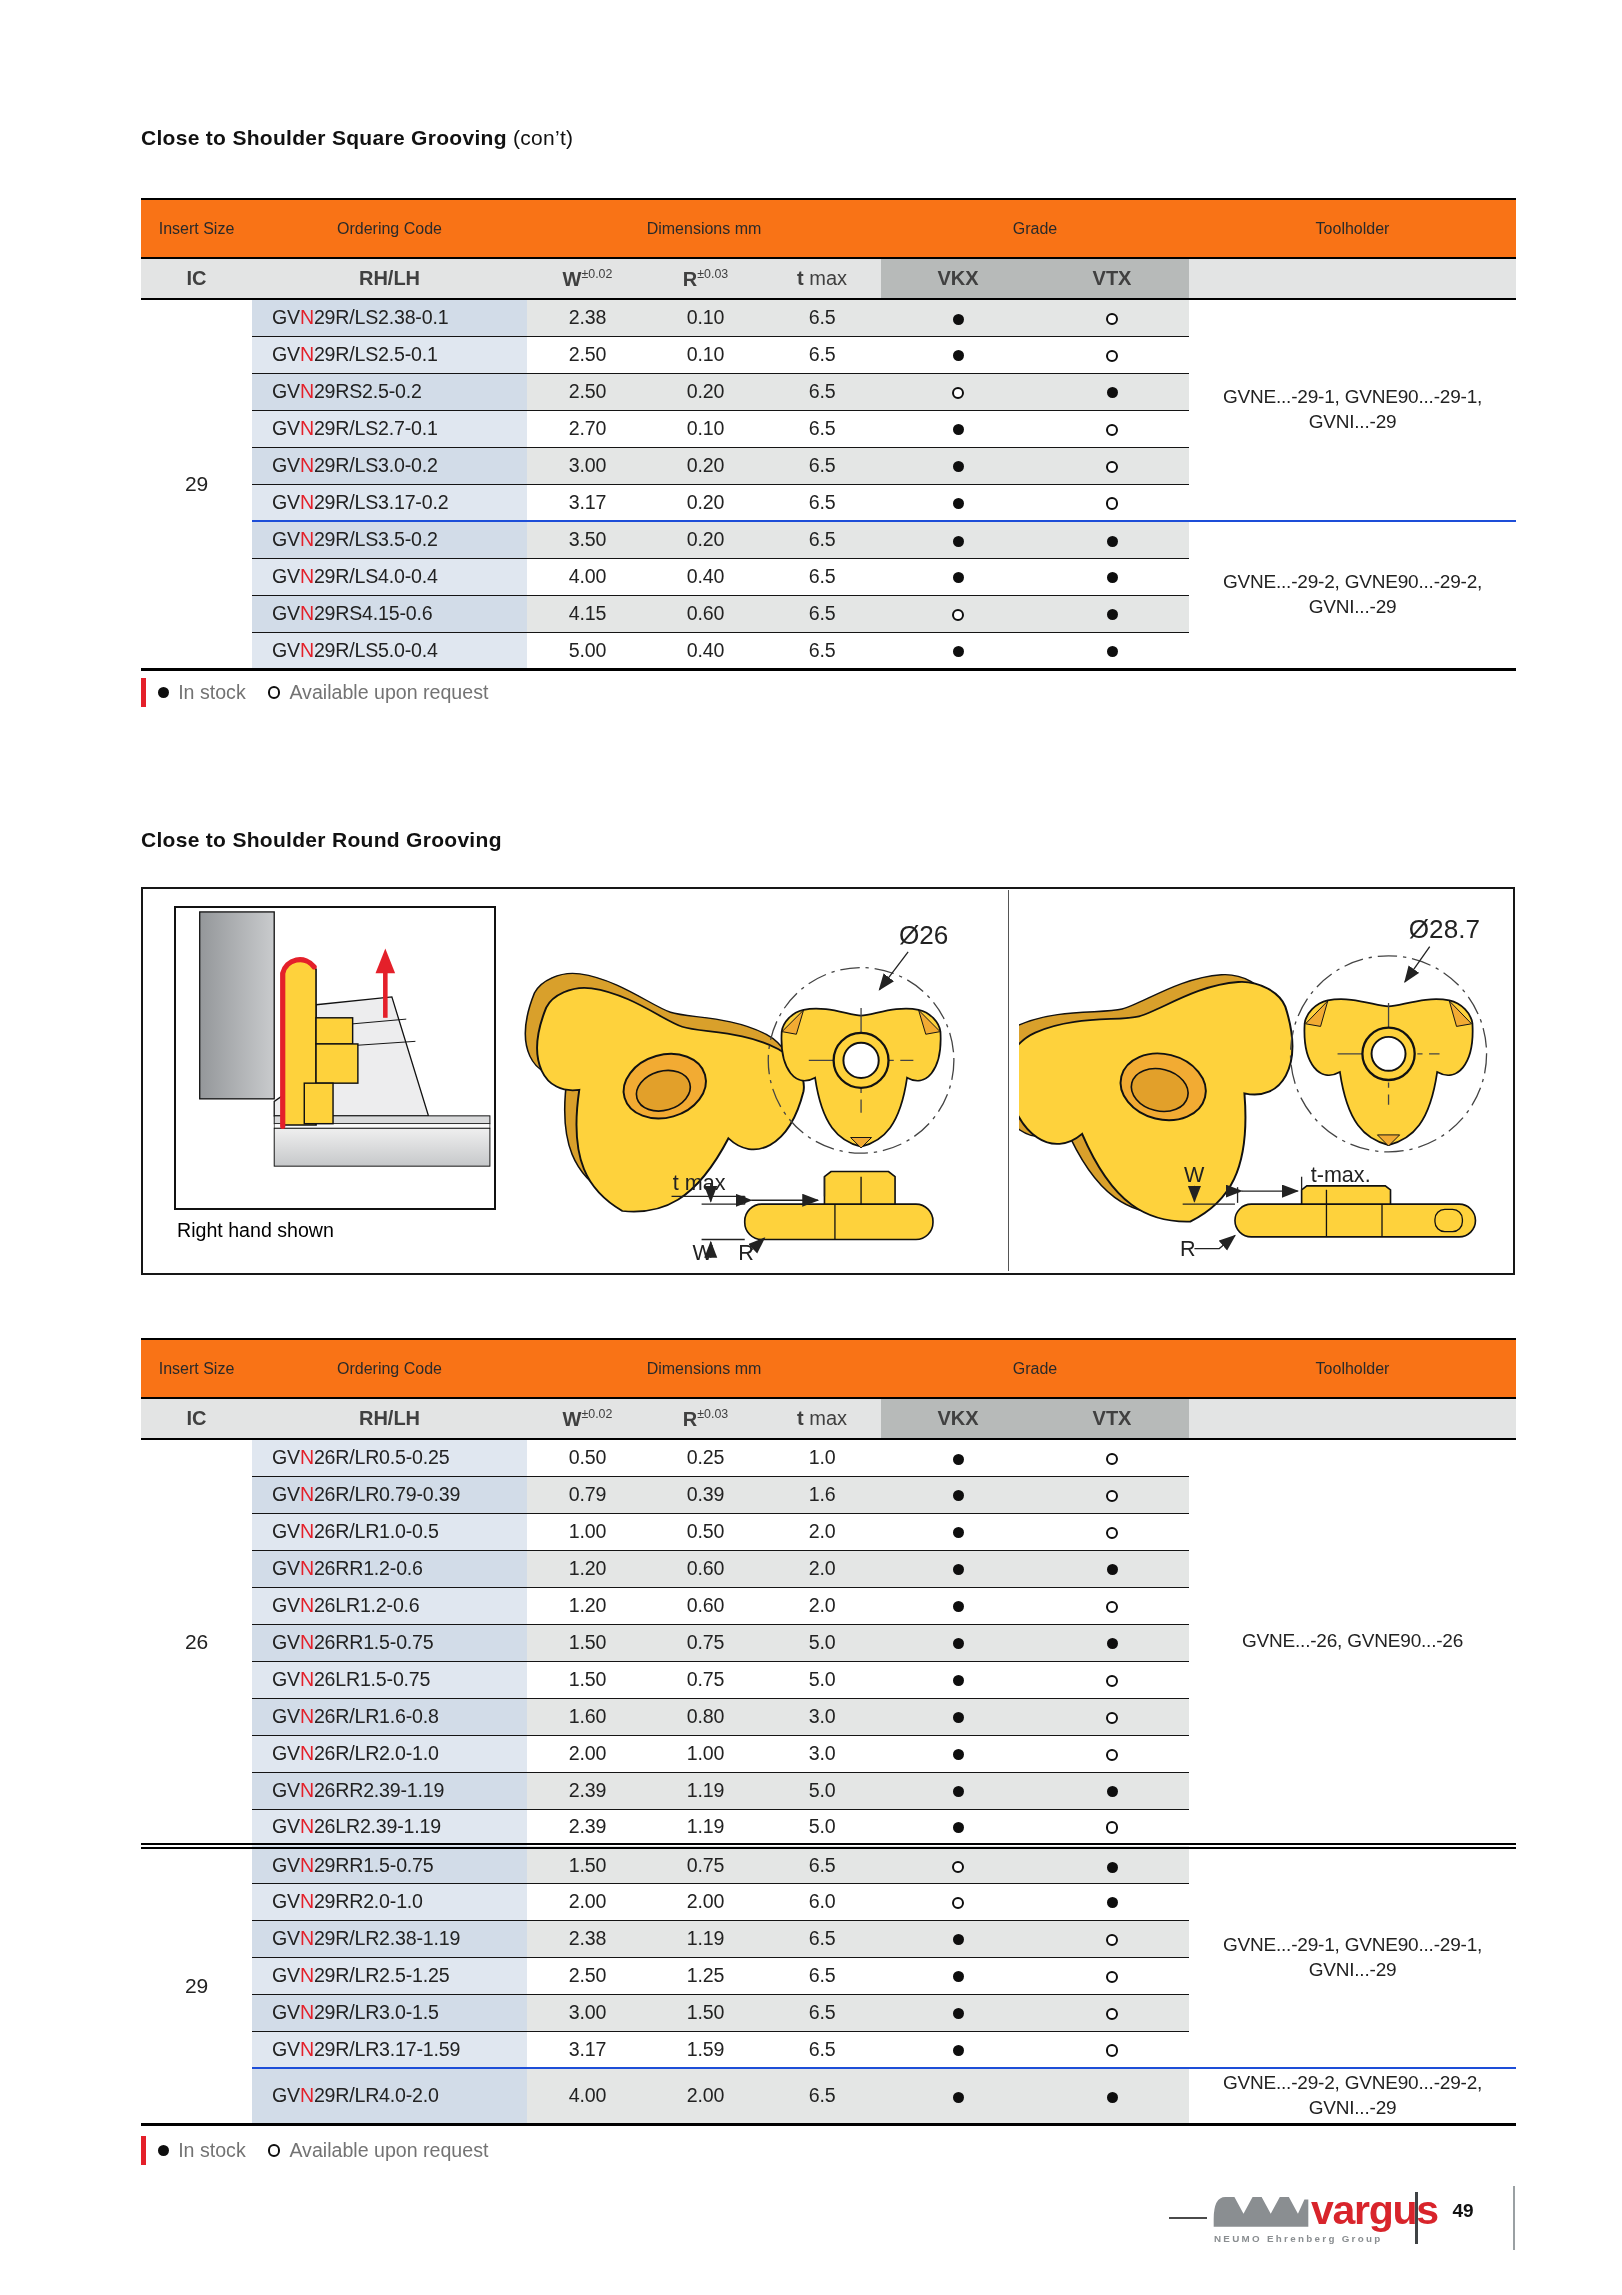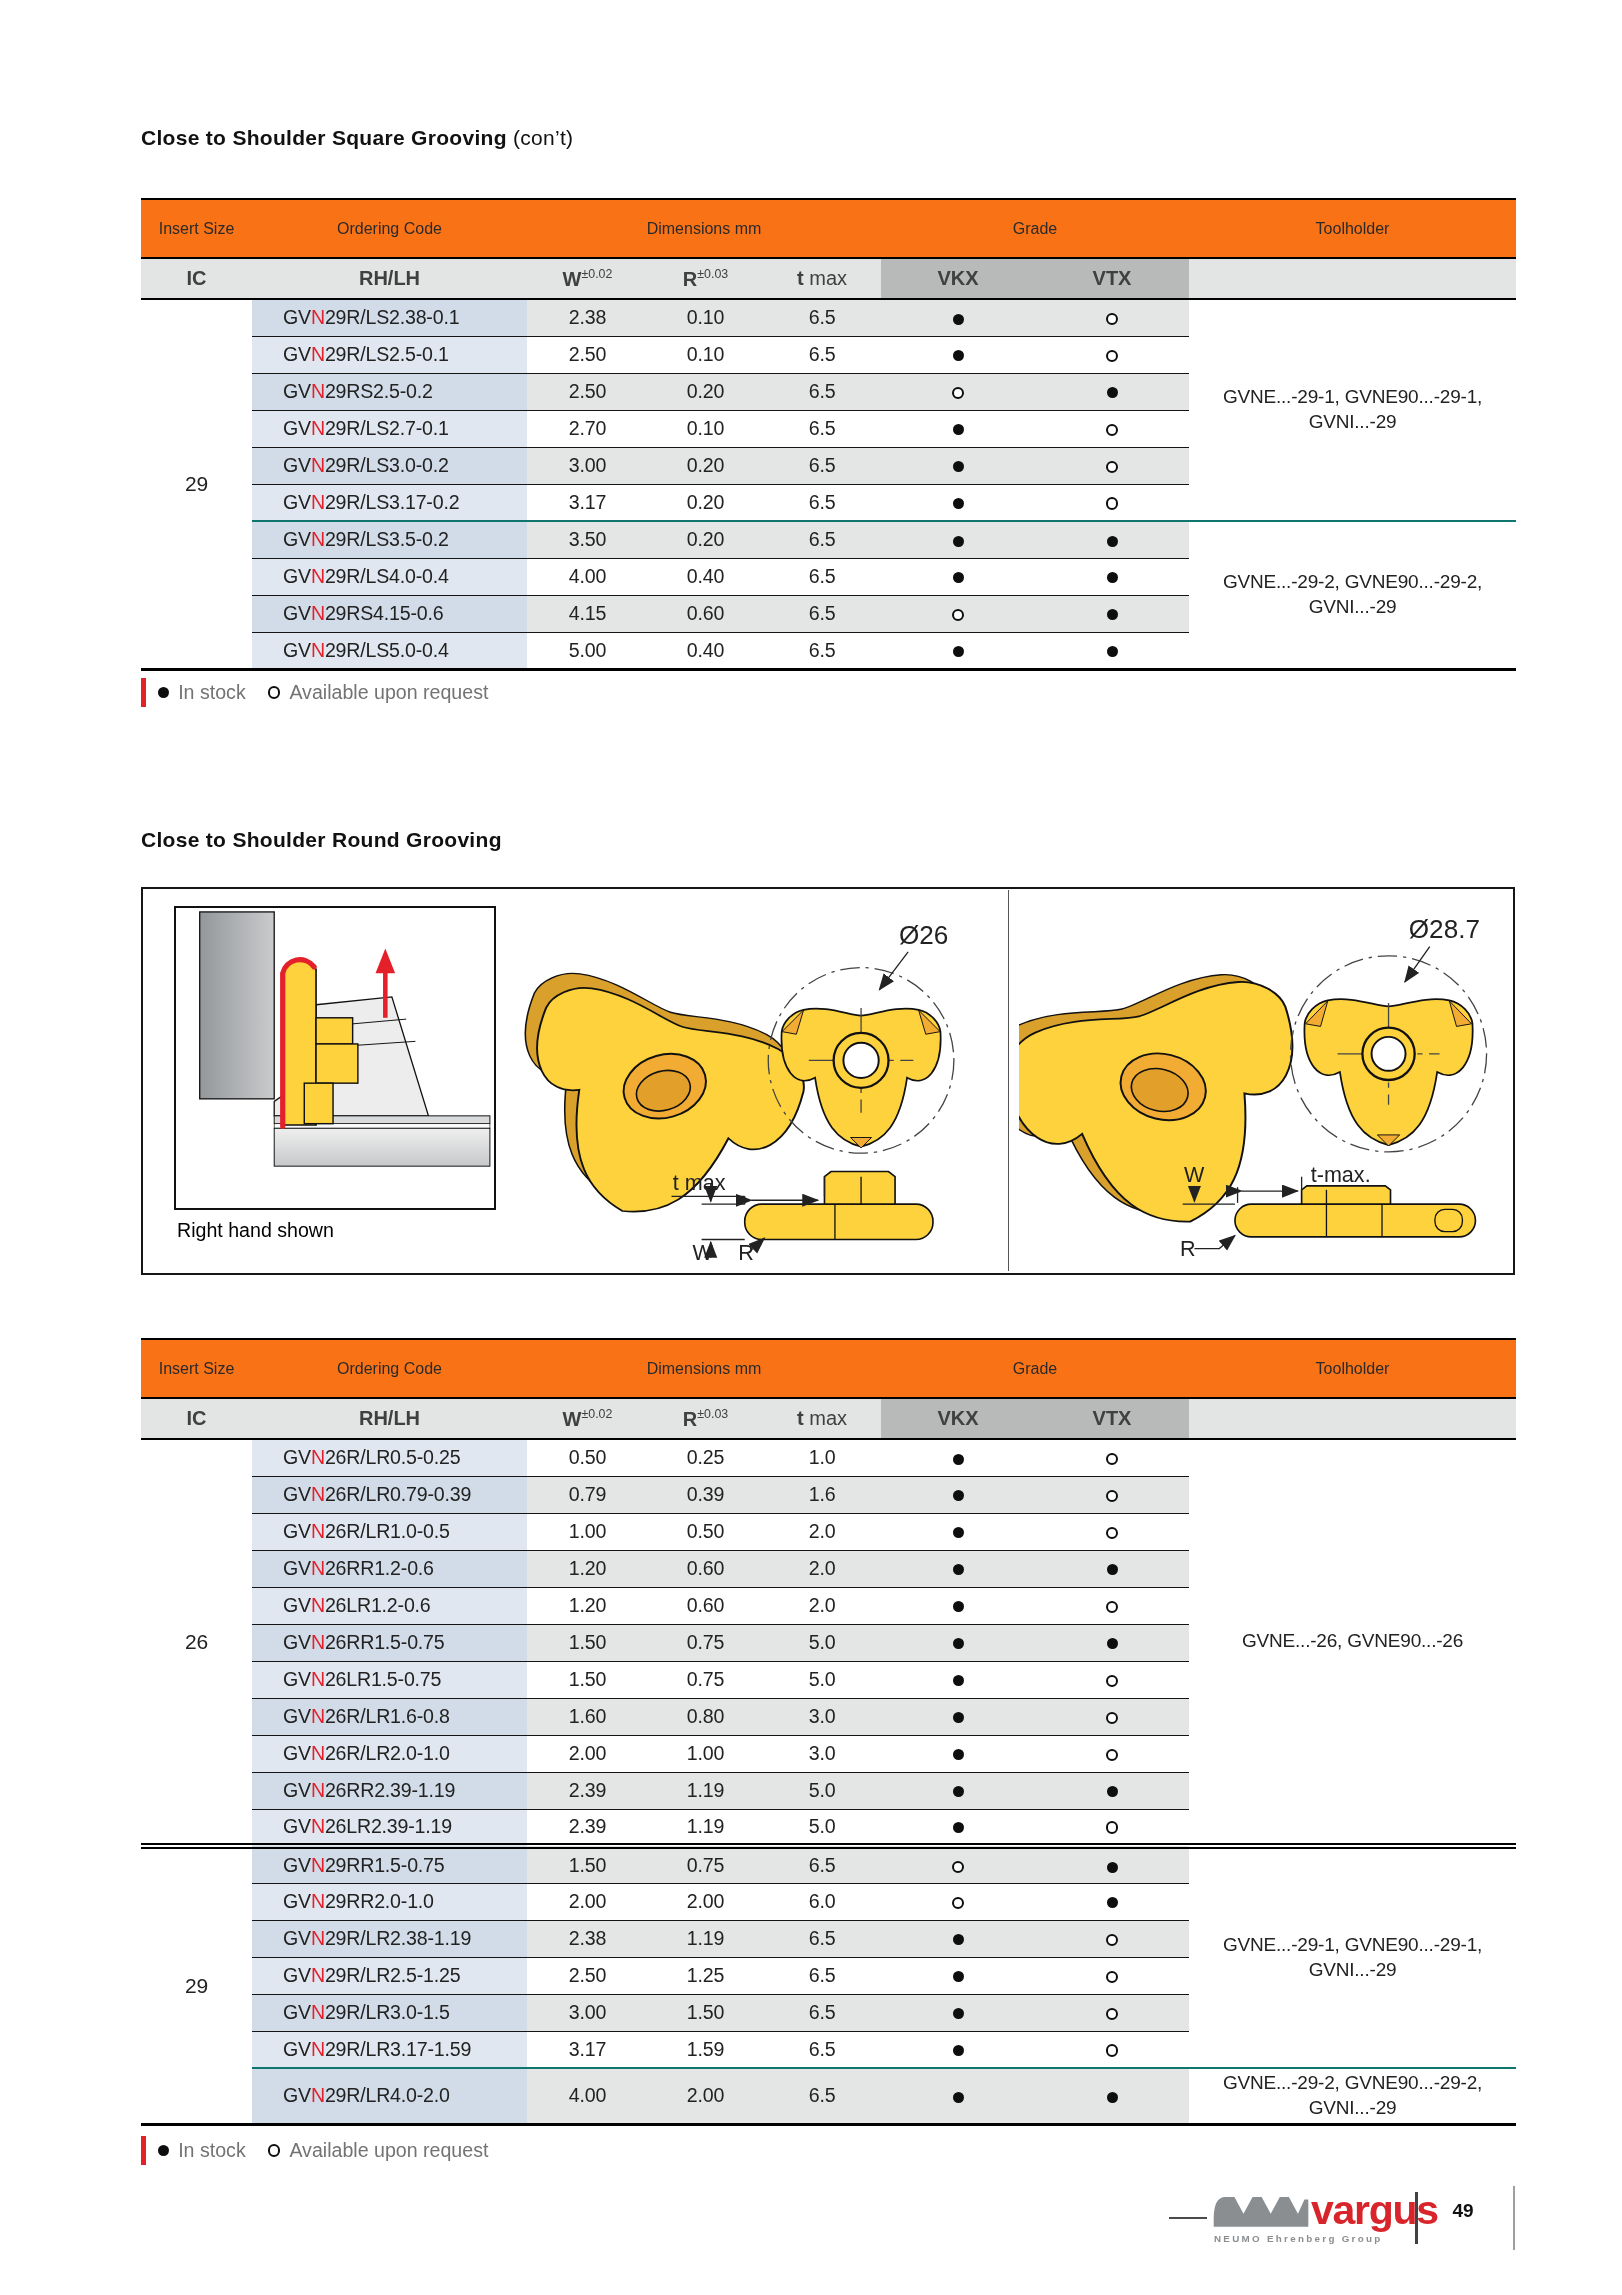--- a/index.html
+++ b/index.html
@@ -13,26 +13,26 @@
   
   table.cat{position:absolute;left:141px;width:1374px;border-collapse:collapse;table-layout:fixed;
             border-top:2.6px solid #000;border-bottom:3.3px solid #000;}
   table.cat thead tr.h1 th{height:55px;background:#f97316;font-weight:400;font-size:16px;color:#2a2a2a;border-bottom:2px solid #000;}
   table.cat thead tr.h2 th{height:37px;background:#e3e4e4;font-size:20px;color:#404040;border-bottom:2.6px solid #000;font-weight:700;}
   table.cat thead tr.h2 th.dark{background:#b7bab9;}
   table.cat thead tr.h2 th .tol{font-size:12.4px;vertical-align:super;font-weight:400;}
   table.cat tbody tr{height:37px;}
   table.cat tbody td{border-top:1.3px solid #141414;font-size:19.6px;text-align:center;vertical-align:middle;letter-spacing:-0.2px;}
   table.cat tbody td.ic{background:#fff;font-size:21px;border-top:none;color:#222;}
-  table.cat tbody td.code{background:#e0e7f0;text-align:left;padding-left:31px;color:#222;}
+  table.cat tbody td.code{background:#e0e7f0;text-align:left;padding-left:20px;color:#222;}
   table.cat tbody td.dim{background:#fff;color:#222;}
   table.cat tbody td.th{background:#fff;font-size:19px;line-height:1.3;color:#222;}
   table.cat tbody tr.shade td.code{background:#d2dce8;}
   table.cat tbody tr.shade td.dim{background:#e4e6e5;}
-  table.cat tbody tr.gline td{border-top:2px solid #0f766e;}
+  table.cat tbody tr.gline td{border-top:2px solid #1d4ed8;}
   table.cat tbody tr.dbl td{border-top:6.5px double #000;margin-top:16px;}
   .rn{color:#e4202a;}
   .dotF{display:inline-block;width:11px;height:11px;border-radius:50%;background:#0e0e0e;vertical-align:middle;}
   .dotO{display:inline-block;width:8.5px;height:8.5px;border-radius:50%;border:2px solid #0e0e0e;background:#fff;vertical-align:middle;}
 
   
   .legend{position:absolute;left:141px;display:flex;align-items:center;font-size:19.6px;color:#737373;height:31px;}
   .legend .bar{width:5.2px;height:29px;background:#e4202a;margin-right:11.8px;}
   .legend .dotF{margin-right:9.2px;}
   .legend .dotO{margin:0 9.2px 0 22px;}

